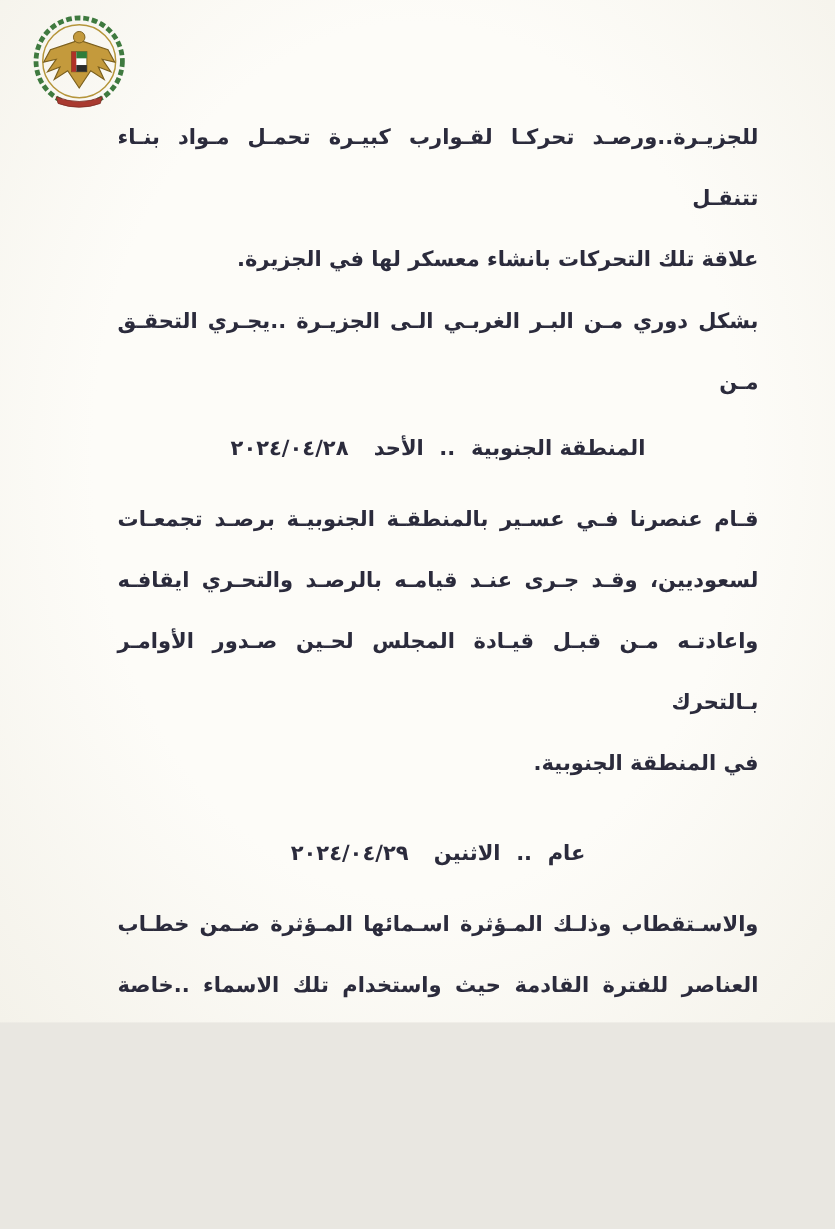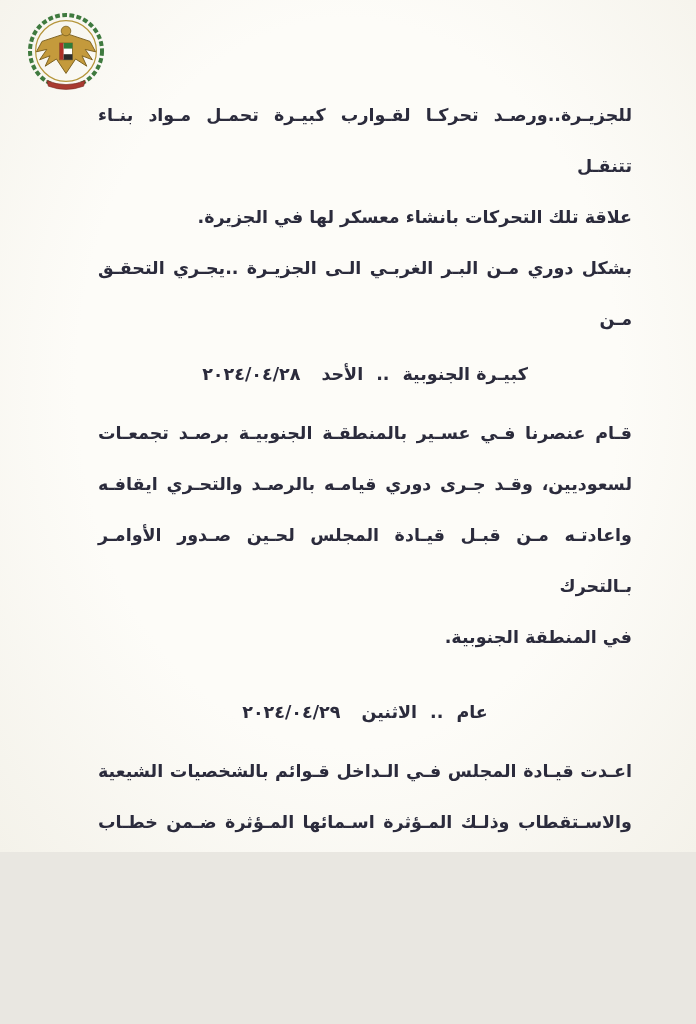--- a/index.html
+++ b/index.html
@@ -104,39 +104,38 @@
     <div class="para first">
       <div class="line">للجزيـرة..ورصـد تحركـا لقـوارب كبيـرة تحمـل مـواد بنـاء تتنقـل</div>
       <div class="line last">علاقة تلك التحركات بانشاء معسكر لها في الجزيرة.</div>
       <div class="line">بشكل دوري مـن البـر الغربـي الـى الجزيـرة ..يجـري التحقـق مـن</div>
     </div>
 
     <div class="heading h1">
       <span class="h-date">٢٠٢٤/٠٤/٢٨</span>
       <span class="h-day">الأحد</span>
       <span class="h-sep">..</span>
-      <span class="h-scope">كبيـرة الجنوبية</span>
+      <span class="h-scope">المنطقة الجنوبية</span>
     </div>
 
     <div class="para">
       <div class="line">قـام عنصرنا فـي عسـير بالمنطقـة الجنوبيـة برصـد تجمعـات</div>
-      <div class="line">لسعوديين، وقـد جـرى دوري قيامـه بالرصـد والتحـري ايقافـه</div>
+      <div class="line">لسعوديين، وقـد جـرى عنـد قيامـه بالرصـد والتحـري ايقافـه</div>
       <div class="line">واعادتـه مـن قبـل قيـادة المجلس لحـين صـدور الأوامـر بـالتحرك</div>
       <div class="line last">في المنطقة الجنوبية.</div>
     </div>
 
     <div class="heading h2">
       <span class="h-date">٢٠٢٤/٠٤/٢٩</span>
       <span class="h-day">الاثنين</span>
       <span class="h-sep">..</span>
       <span class="h-scope">عام</span>
     </div>
 
     <div class="para">
-      <div class="line">اعـدت قيـادة المجلس فـي الـداخل قـوائم بالشخصيات الشيعية</div>
       <div class="line">والاسـتقطاب وذلـك المـؤثرة اسـمائها المـؤثرة ضـمن خطـاب</div>
       <div class="line">العناصر للفترة القادمة حيث واستخدام تلك الاسماء ..خاصة</div>
 
     </div>
 
   </div>
 
   <div class="page-number">٢٣</div>
 
 </div>

